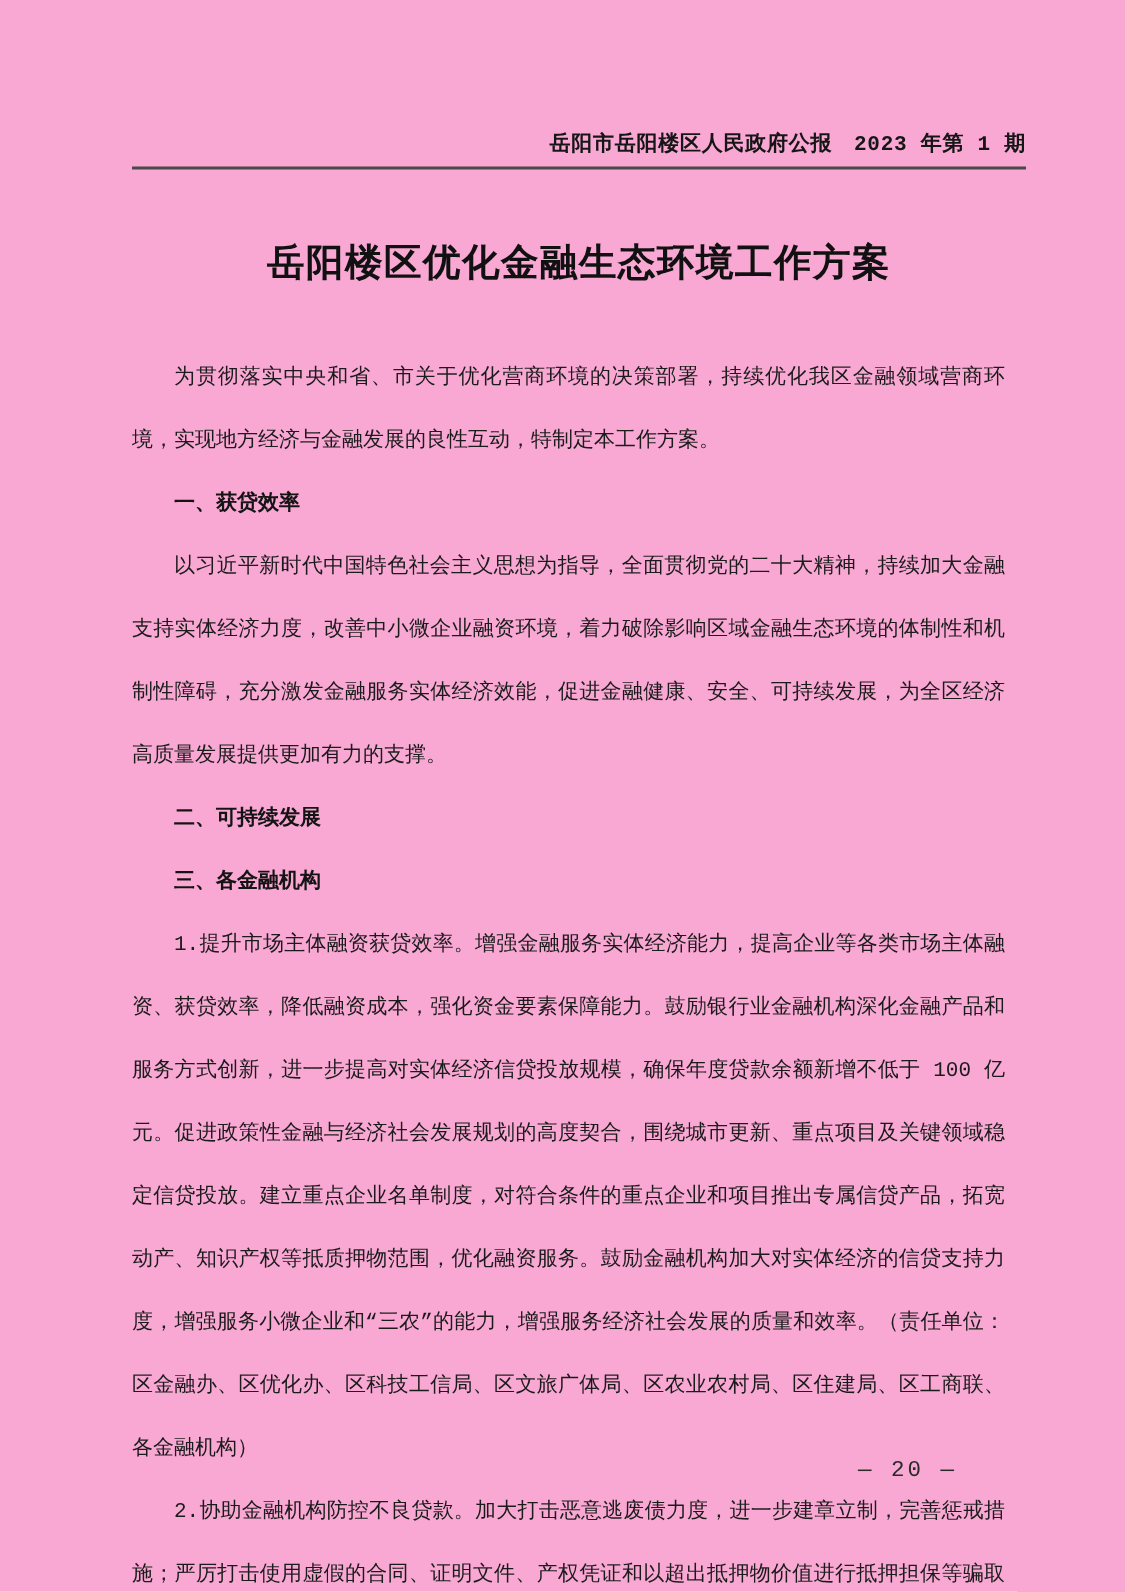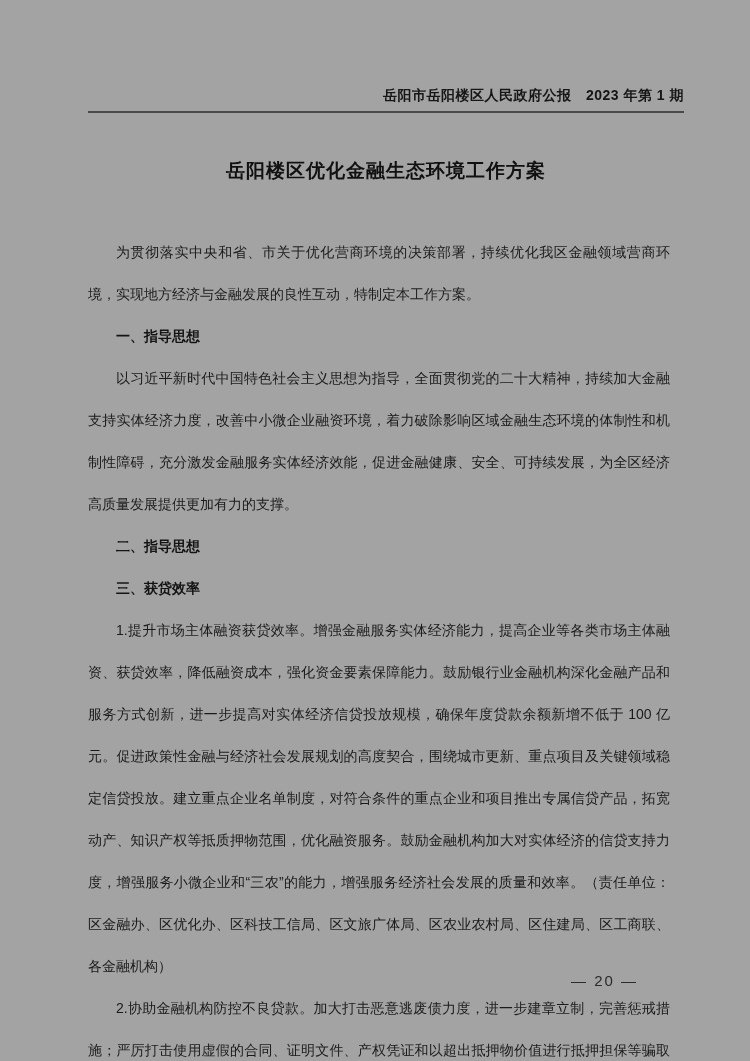--- a/index.html
+++ b/index.html
@@ -2,22 +2,22 @@
 <html><head>
 <meta charset="utf-8">
 <style>
   * { margin: 0; padding: 0; box-sizing: border-box; }
   html, body { background: #e8e8e8; }
   .page {
     position: relative;
     width: 750px;
     height: 1061px;
     margin: 0 auto;
-    background: #a3a3a3;
-    font-family: Liberation Sans, sans-serif;
+    background: #f9a8d4;
+    font-family: Liberation Mono, monospace;
     color: #1b1b1b;
     overflow: hidden;
   }
   .running-header {
     position: absolute;
     top: 87px;
     left: 88px;
     right: 66px;
     text-align: right;
     font-size: 14px;
@@ -32,21 +32,21 @@
     right: 66px;
     height: 0;
     border-top: 2px solid #4a4a4a;
   }
   .doc-title {
     position: absolute;
     top: 158px;
     left: 88px;
     right: 66px;
     text-align: center;
-    font-size: 19px;
+    font-size: 25px;
     font-weight: bold;
     letter-spacing: 1px;
     color: #111111;
   }
   .doc-body {
     position: absolute;
     top: 231px;
     left: 88px;
     right: 80px;
     font-size: 14px;
@@ -83,23 +83,23 @@
 <div class="page">
 
   <div class="running-header">岳阳市岳阳楼区人民政府公报　2023 年第 1 期</div>
 
   <div class="header-rule"></div>
 
   <h1 class="doc-title">岳阳楼区优化金融生态环境工作方案</h1>
 
   <main class="doc-body">
       <p class="blk-body">为贯彻落实中央和省、市关于优化营商环境的决策部署，持续优化我区金融领域营商环境，实现地方经济与金融发展的良性互动，特制定本工作方案。</p>
-      <p class="blk-heading">一、指导思想</p>
+      <p class="blk-heading">一、获贷效率</p>
       <p class="blk-body">以习近平新时代中国特色社会主义思想为指导，全面贯彻党的二十大精神，持续加大金融支持实体经济力度，改善中小微企业融资环境，着力破除影响区域金融生态环境的体制性和机制性障碍，充分激发金融服务实体经济效能，促进金融健康、安全、可持续发展，为全区经济高质量发展提供更加有力的支撑。</p>
-      <p class="blk-heading">二、指导思想</p>
-      <p class="blk-heading">三、获贷效率</p>
+      <p class="blk-heading">二、可持续发展</p>
+      <p class="blk-heading">三、各金融机构</p>
       <p class="blk-body">1.提升市场主体融资获贷效率。增强金融服务实体经济能力，提高企业等各类市场主体融资、获贷效率，降低融资成本，强化资金要素保障能力。鼓励银行业金融机构深化金融产品和服务方式创新，进一步提高对实体经济信贷投放规模，确保年度贷款余额新增不低于 100 亿元。促进政策性金融与经济社会发展规划的高度契合，围绕城市更新、重点项目及关键领域稳定信贷投放。建立重点企业名单制度，对符合条件的重点企业和项目推出专属信贷产品，拓宽动产、知识产权等抵质押物范围，优化融资服务。鼓励金融机构加大对实体经济的信贷支持力度，增强服务小微企业和“三农”的能力，增强服务经济社会发展的质量和效率。（责任单位：区金融办、区优化办、区科技工信局、区文旅广体局、区农业农村局、区住建局、区工商联、各金融机构）</p>
       <p class="blk-body">2.协助金融机构防控不良贷款。加大打击恶意逃废债力度，进一步建章立制，完善惩戒措施；严厉打击使用虚假的合同、证明文件、产权凭证和以超出抵押物价值进行抵押担保等骗取金融机构贷款的行为，全力支持金融机构防范新增不良贷款。开展以不良贷款为重点的专项清收行动，坚决清收不良金融债权，率先清收涉政涉公欠款，维护金融机构合法权益，促进金融资源的健康循环。</p>
     </main>
 
   <div class="page-footer">— 20 —</div>
 
 </div>
 
 </body></html>

